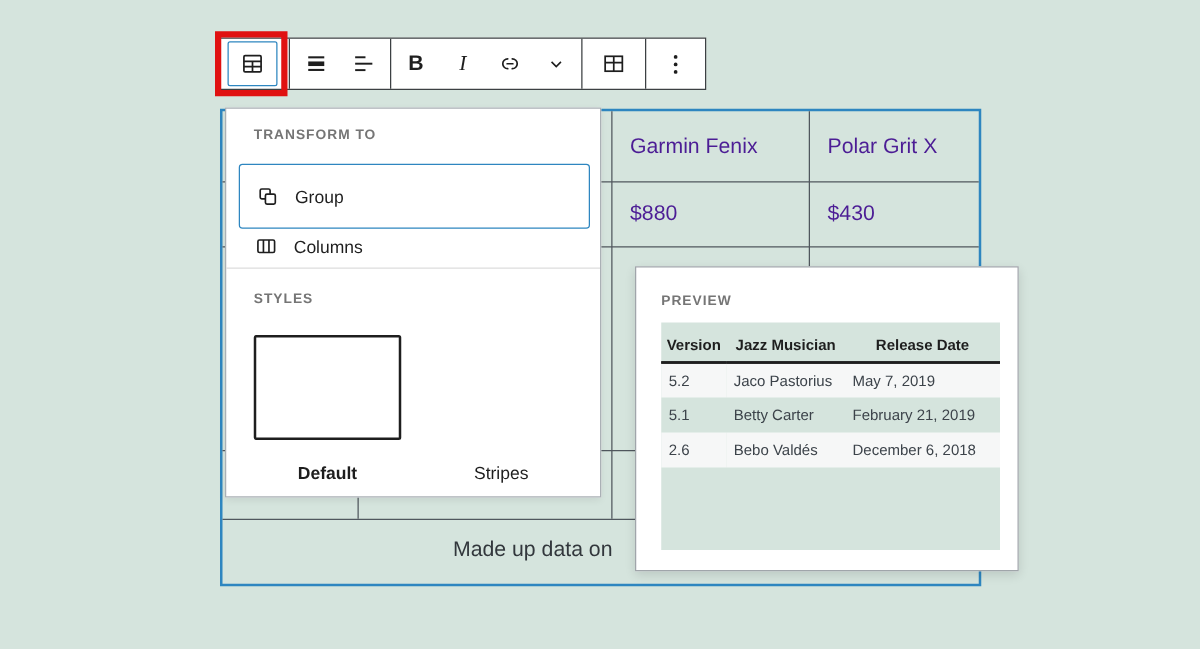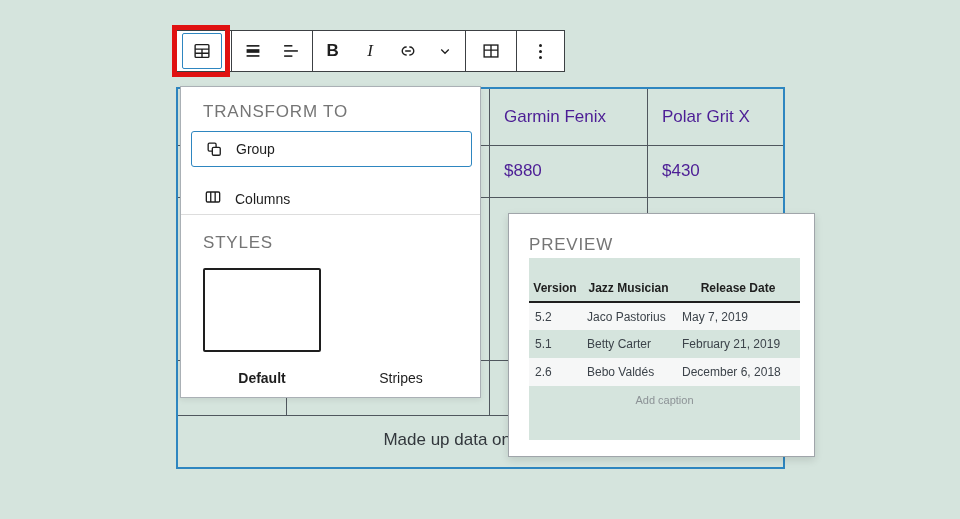--- a/index.html
+++ b/index.html
@@ -6,43 +6,43 @@
   html,body { width:960px; height:519px; overflow:hidden; }
   body { font-family:"Liberation Sans", sans-serif; background:#d5e4dd; position:relative; }
   .abs { position:absolute; }
 
   
   #table-block { left:176px; top:87px; width:609px; height:382px;
     border:2px solid #2e86c0; z-index:1; }
   .grid-line { position:absolute; background:#50575e; }
   .cell-text { position:absolute; font-size:17px; color:#4c1d95; }
   #made-caption { position:absolute; left:0; top:341px; width:312px; text-align:right;
-    font-size:17px; color:#32373c; white-space:nowrap; overflow:hidden;margin-left:21px; }
+    font-size:17px; color:#32373c; white-space:nowrap; overflow:hidden; }
 
   
   #popover { left:180px; top:86px; width:301px; height:312px; background:#fff;
     border:1px solid #aab0b5; box-shadow:0 2px 6px rgba(0,0,0,.08); z-index:2; }
-  .section-label { position:absolute; font-size:17px; font-weight:400; letter-spacing:.8px;
+  .section-label { position:absolute; font-size:11px; font-weight:700; letter-spacing:.8px;
     color:#757575; text-transform:uppercase; }
-  .menu-item { position:absolute; left:10px; width:281px; height:36px; display:flex;
+  .menu-item { position:absolute; left:10px; width:281px; height:52px; display:flex;
     align-items:center; gap:12px; padding-left:12px; border-radius:3px;
     font-size:14px; color:#1e1e1e; cursor:pointer; }
   .menu-item.focused { border:1.5px solid #2e86c0; }
   #popover-divider { position:absolute; left:0; top:127px; width:100%; height:1px; background:#ddd; }
   #style-default-box { position:absolute; left:22px; top:181px; width:118px; height:84px;
     background:#fff; border:2px solid #1e1e1e; border-radius:2px; cursor:pointer; }
   .style-label { position:absolute; top:271px; width:118px; text-align:center;
     font-size:14px; color:#1e1e1e;margin-top:12px; }
   .style-label.sel { font-weight:bold; }
 
   
   #preview-popup { left:508px; top:213px; width:307px; height:244px; background:#fff;
     border:1px solid #a0a5aa; box-shadow:0 3px 8px rgba(0,0,0,.12); z-index:3; }
   #preview-block { position:absolute; left:20px; top:44px; width:271px; height:182px;
-    background:#d5e4dd; padding-top:16px; }
+    background:#d5e4dd; padding-top:4px; }
   #preview-table { width:271px; border-collapse:collapse; table-layout:fixed;
     font-size:12px; color:#3c434a; }
   #preview-table th { font-weight:bold; color:#1e1e1e; text-align:center; height:28px;
     border-bottom:2px solid #1e1e1e; }
   #preview-table td { height:28px; padding-left:6px; text-align:left; }
   #preview-table tr.stripe td { background:#f6f7f7; }
   #preview-caption { height:28px; display:flex; align-items:center; justify-content:center;
     font-size:11px; color:#8c9296; }
 
   
@@ -91,21 +91,21 @@
   <div class="menu-item focused" style="top:44px;">
     <span>
       <svg width="20" height="20" viewBox="0 0 24 24">
         <rect x="5" y="5" width="9.5" height="9.5" rx="1.5" fill="none" stroke="#1e1e1e" stroke-width="1.6"></rect>
         <rect x="10" y="10" width="9.5" height="9.5" rx="1.5" fill="#fff" stroke="#1e1e1e" stroke-width="1.6"></rect>
       </svg>
     </span>
     <span>Group</span>
   </div>
 
-  <div class="menu-item" style="top:84px;align-items:flex-end;">
+  <div class="menu-item" style="top:84px;">
     <span>
       <svg width="20" height="20" viewBox="0 0 24 24">
         <rect x="4" y="6" width="16" height="12" rx="1.5" fill="none" stroke="#1e1e1e" stroke-width="1.6"></rect>
         <path d="M9.3 6v12 M14.6 6v12" stroke="#1e1e1e" stroke-width="1.6" fill="none"></path>
       </svg>
     </span>
     <span>Columns</span>
   </div>
 
   <div id="popover-divider"></div>
@@ -145,21 +145,20 @@
           <td>Betty Carter</td>
           <td>February 21, 2019</td>
         </tr>
         <tr class="stripe">
           <td>2.6</td>
           <td>Bebo Valdés</td>
           <td>December 6, 2018</td>
         </tr>
       </tbody>
     </table>
-    <div id="preview-caption">Add caption</div>
   </div>
 </div>
 
 <div class="abs" id="toolbar">
   <div class="tb-group" id="g1">
     <div class="tb-btn" id="block-switcher-btn">
       <span>
         <svg width="22" height="22" viewBox="0 0 24 24">
           <rect x="4.5" y="5" width="15" height="14" rx="1" fill="none" stroke="#1e1e1e" stroke-width="1.5"></rect>
           <path d="M4.5 10h15 M12 10v9 M4.5 14.5h15" stroke="#1e1e1e" stroke-width="1.5" fill="none"></path>

